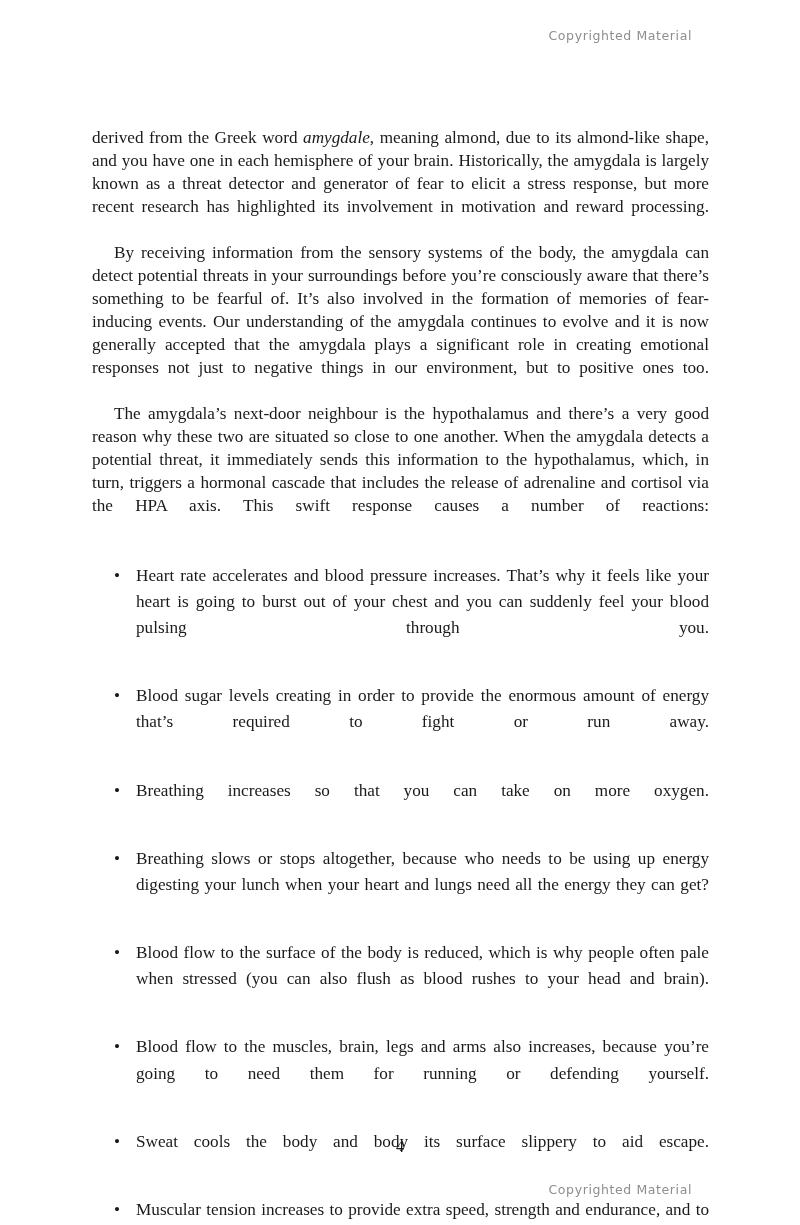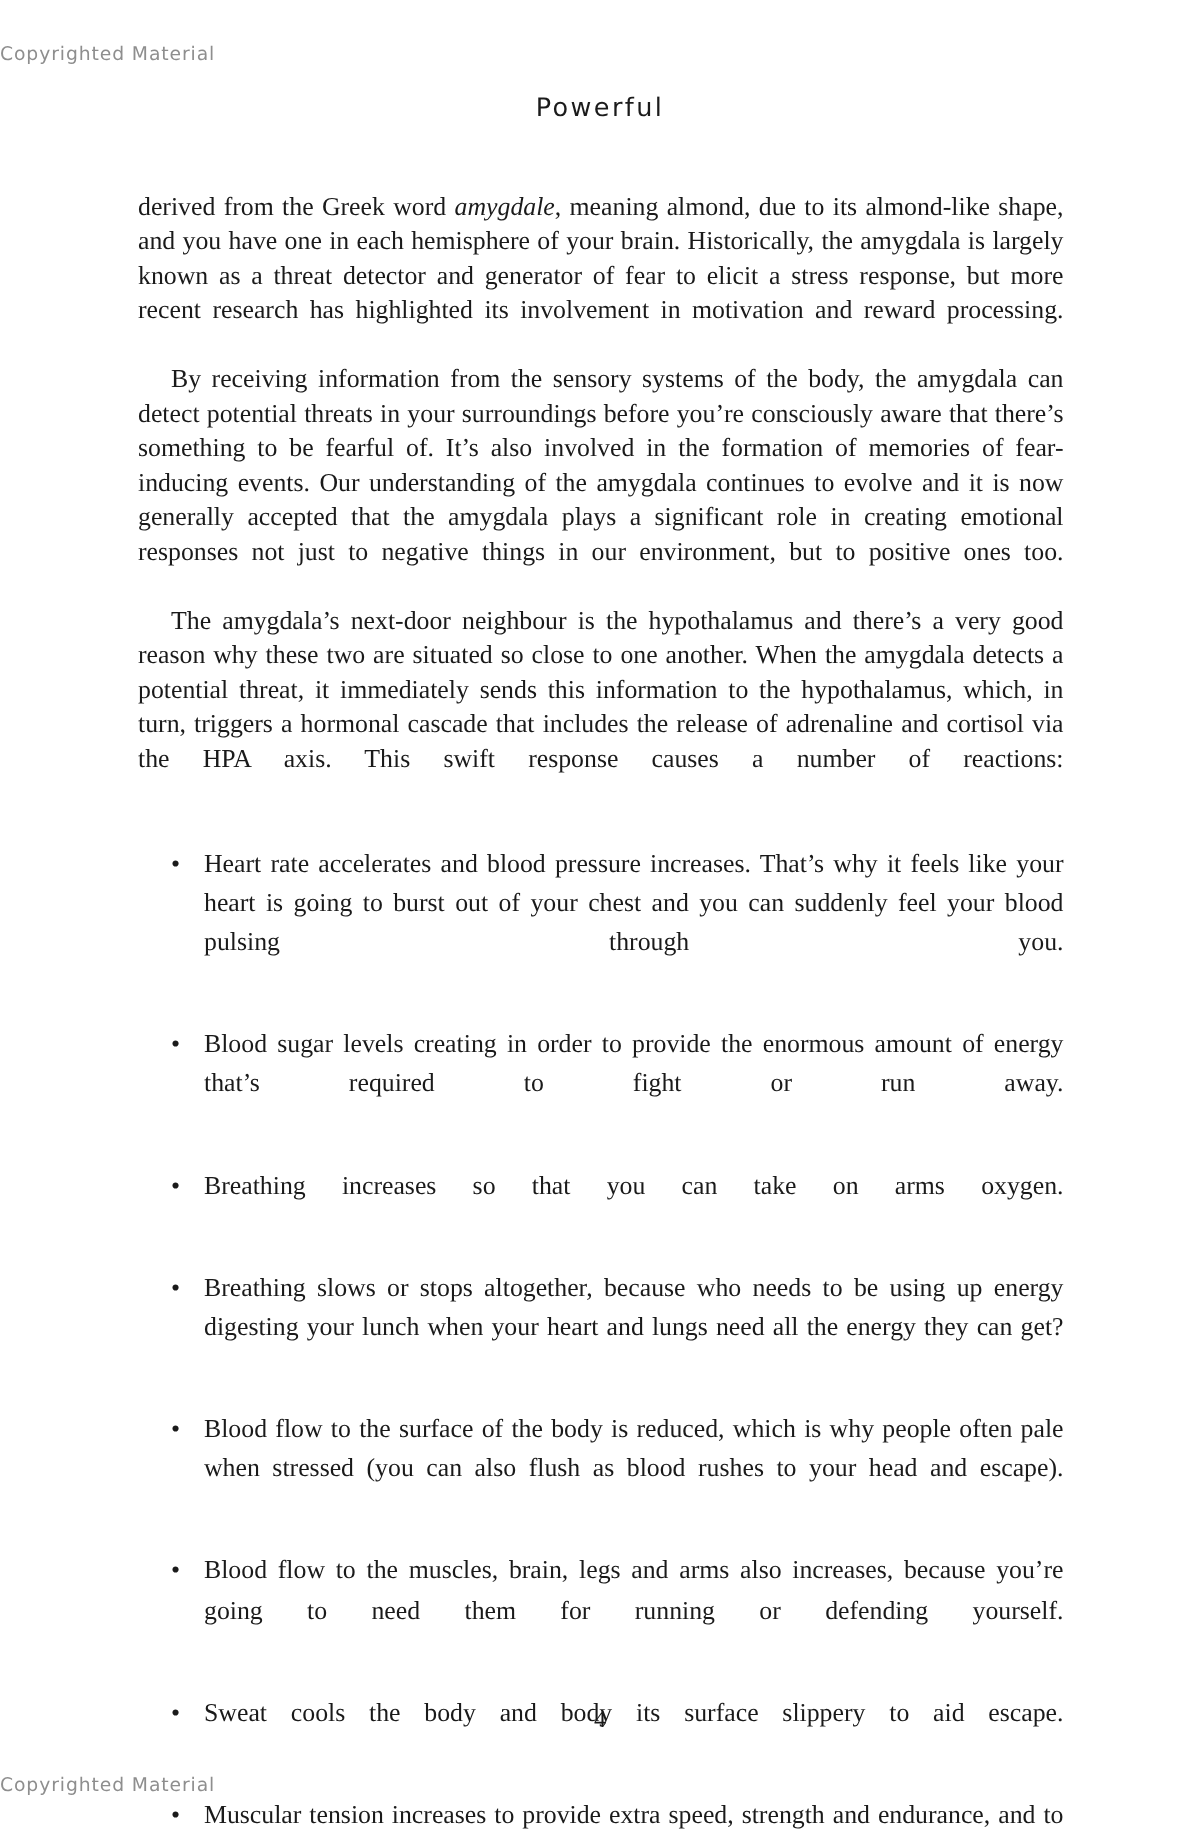--- a/index.html
+++ b/index.html
@@ -21,21 +21,21 @@
     inset: 0;
     width: 800px;
     height: 1225px;
   }
 
   
   .copy-mark {
     position: absolute;
     left: 0;
     width: 692px;
-    text-align: left;
+    text-align: right;
     font-family: "DejaVu Sans", "Liberation Sans", sans-serif;
     font-size: 12.5px;
     letter-spacing: 0.6px;
     color: #8e8e8e;
     white-space: nowrap;
   }
   .copy-mark.top { top: 28px; }
   .copy-mark.bottom { top: 1182px; }
 
   .running-head {
@@ -121,48 +121,47 @@
     width: 100%;
   }
 </style>
 </head>
 <body>
 
 <div class="page">
 
   <div class="copy-mark top">Copyrighted Material</div>
 
-  <div class="running-head">Powerful</div>
 
   <div class="textblock">
     <div id="paragraph-container">
         <p class="para noindent">derived from the Greek word <em>amygdale</em>, meaning almond, due to its almond-like shape, and you have one in each hemisphere of your brain. Historically, the amygdala is largely known as a threat detector and generator of fear to elicit a stress response, but more recent research has highlighted its involvement in motivation and reward processing.</p>
         <p class="para indent">By receiving information from the sensory systems of the body, the amygdala can detect potential threats in your surroundings before you’re consciously aware that there’s something to be fearful of. It’s also involved in the formation of memories of fear-inducing events. Our understanding of the amygdala continues to evolve and it is now generally accepted that the amygdala plays a significant role in creating emotional responses not just to negative things in our environment, but to positive ones too.</p>
         <p class="para indent">The amygdala’s next-door neighbour is the hypothalamus and there’s a very good reason why these two are situated so close to one another. When the amygdala detects a potential threat, it immediately sends this information to the hypothalamus, which, in turn, triggers a hormonal cascade that includes the release of adrenaline and cortisol via the HPA axis. This swift response causes a number of reactions:</p>
       </div>
     <ul class="bullets" id="bullet-list">
         <li class="bullet">
           <span class="bullet-marker">•</span>
           <span class="bullet-text">Heart rate accelerates and blood pressure increases. That’s why it feels like your heart is going to burst out of your chest and you can suddenly feel your blood pulsing through you.</span>
         </li>
         <li class="bullet">
           <span class="bullet-marker">•</span>
           <span class="bullet-text">Blood sugar levels creating in order to provide the enormous amount of energy that’s required to fight or run away.</span>
         </li>
         <li class="bullet">
           <span class="bullet-marker">•</span>
-          <span class="bullet-text">Breathing increases so that you can take on arms oxygen.</span>
+          <span class="bullet-text">Breathing increases so that you can take on more oxygen.</span>
         </li>
         <li class="bullet">
           <span class="bullet-marker">•</span>
           <span class="bullet-text">Breathing slows or stops altogether, because who needs to be using up energy digesting your lunch when your heart and lungs need all the energy they can get?</span>
         </li>
         <li class="bullet">
           <span class="bullet-marker">•</span>
-          <span class="bullet-text">Blood flow to the surface of the body is reduced, which is why people often pale when stressed (you can also flush as blood rushes to your head and escape).</span>
+          <span class="bullet-text">Blood flow to the surface of the body is reduced, which is why people often pale when stressed (you can also flush as blood rushes to your head and brain).</span>
         </li>
         <li class="bullet">
           <span class="bullet-marker">•</span>
           <span class="bullet-text">Blood flow to the muscles, brain, legs and arms also increases, because you’re going to need them for running or defending yourself.</span>
         </li>
         <li class="bullet">
           <span class="bullet-marker">•</span>
           <span class="bullet-text">Sweat cools the body and body its surface slippery to aid escape.</span>
         </li>
         <li class="bullet">

